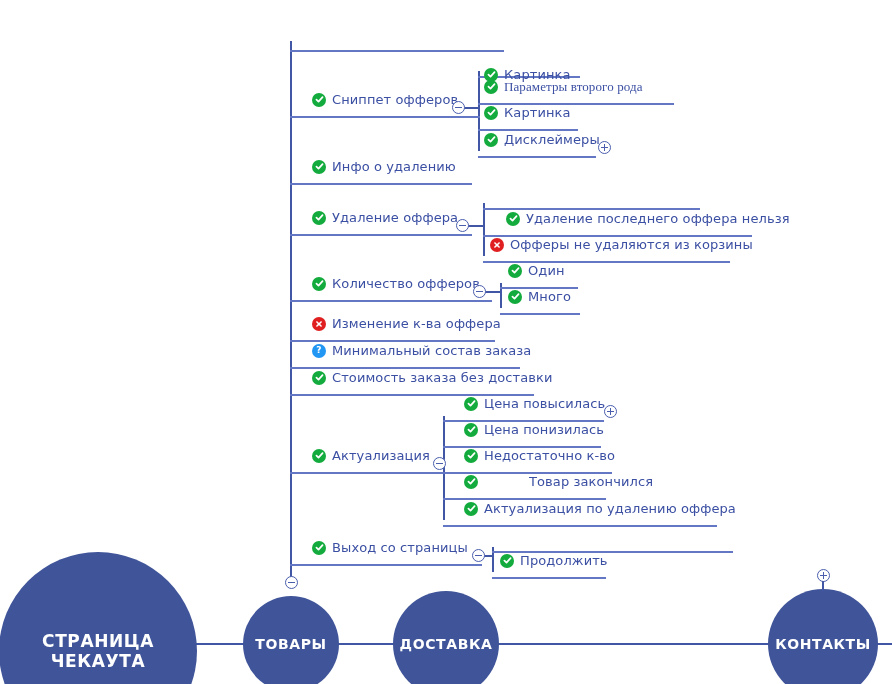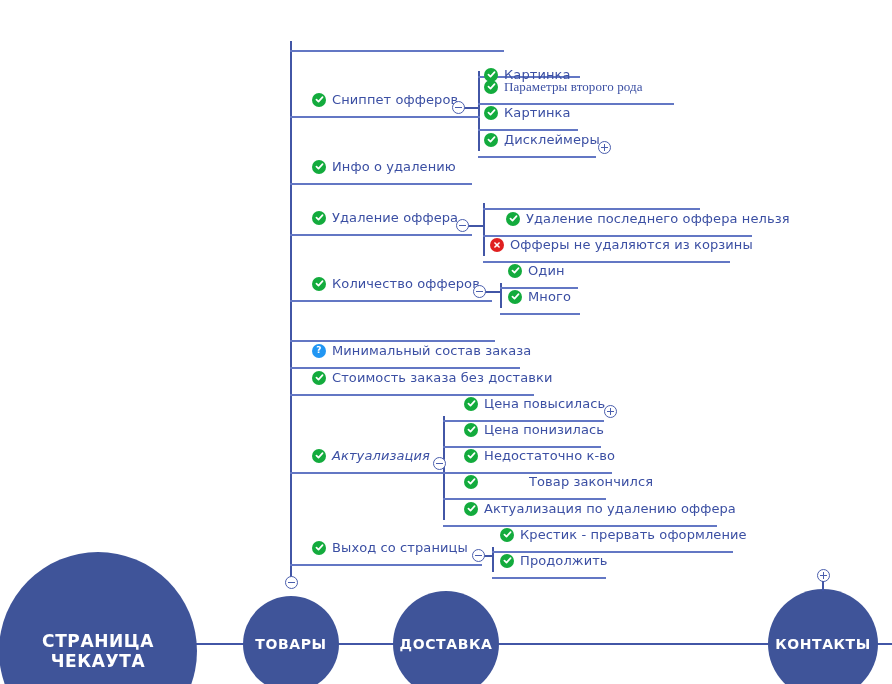--- a/index.html
+++ b/index.html
@@ -204,39 +204,47 @@
     <div class="topic" style="left: 508px; top: 289px;">
       <span class="badge ok">
         <svg width="9" height="9" viewBox="0 0 10 10">
           <path d="M1.6 5.2 L3.9 7.4 L8.4 2.4" stroke="#fff" stroke-width="1.9" fill="none" stroke-linecap="round" stroke-linejoin="round"></path>
         </svg>
       </span>
       <span class="label">Много</span>
     </div>
     <div class="underline" style="left: 312px; top: 340px; width: 183px;"></div>
     <div class="underline" style="left: 290px; top: 340px; width: 22px;"></div>
+    <div class="topic" style="left: 312px; top: 316px;">
+      <span class="badge no">
+        <svg width="8" height="8" viewBox="0 0 10 10">
+          <path d="M2.4 2.4 L7.6 7.6 M7.6 2.4 L2.4 7.6" stroke="#fff" stroke-width="1.9" fill="none" stroke-linecap="round"></path>
+        </svg>
+      </span>
+      <span class="label">Изменение к-ва оффера</span>
+    </div>
     <div class="underline" style="left: 312px; top: 367px; width: 208px;"></div>
     <div class="underline" style="left: 290px; top: 367px; width: 22px;"></div>
     <div class="topic" style="left: 312px; top: 343px;">
       <span class="badge q">?</span>
       <span class="label">Минимальный состав заказа</span>
     </div>
     <div class="underline" style="left: 312px; top: 394px; width: 222px;"></div>
     <div class="underline" style="left: 290px; top: 394px; width: 22px;"></div>
     <div class="topic" style="left: 312px; top: 370px;">
       <span class="badge ok">
         <svg width="9" height="9" viewBox="0 0 10 10">
           <path d="M1.6 5.2 L3.9 7.4 L8.4 2.4" stroke="#fff" stroke-width="1.9" fill="none" stroke-linecap="round" stroke-linejoin="round"></path>
         </svg>
       </span>
       <span class="label">Стоимость заказа без доставки</span>
     </div>
     <div class="underline" style="left: 312px; top: 472px; width: 140px;"></div>
     <div class="underline" style="left: 290px; top: 472px; width: 22px;"></div>
-    <div class="topic" style="left: 312px; top: 448px; font-style: italic;">
+    <div class="topic" style="left: 312px; top: 448px;">
       <span class="badge ok">
         <svg width="9" height="9" viewBox="0 0 10 10">
           <path d="M1.6 5.2 L3.9 7.4 L8.4 2.4" stroke="#fff" stroke-width="1.9" fill="none" stroke-linecap="round" stroke-linejoin="round"></path>
         </svg>
       </span>
       <span class="label">Актуализация</span>
     </div>
     <div class="underline" style="left: 464px; top: 420px; width: 140px;"></div>
     <div class="underline" style="left: 443px; top: 420px; width: 21px;"></div>
     <div class="topic" style="left: 464px; top: 396px;">
@@ -292,28 +300,20 @@
     <div class="topic" style="left: 312px; top: 540px;">
       <span class="badge ok">
         <svg width="9" height="9" viewBox="0 0 10 10">
           <path d="M1.6 5.2 L3.9 7.4 L8.4 2.4" stroke="#fff" stroke-width="1.9" fill="none" stroke-linecap="round" stroke-linejoin="round"></path>
         </svg>
       </span>
       <span class="label">Выход со страницы</span>
     </div>
     <div class="underline" style="left: 500px; top: 551px; width: 233px;"></div>
     <div class="underline" style="left: 492px; top: 551px; width: 8px;"></div>
-    <div class="topic" style="left: 500px; top: 527px;">
-      <span class="badge ok">
-        <svg width="9" height="9" viewBox="0 0 10 10">
-          <path d="M1.6 5.2 L3.9 7.4 L8.4 2.4" stroke="#fff" stroke-width="1.9" fill="none" stroke-linecap="round" stroke-linejoin="round"></path>
-        </svg>
-      </span>
-      <span class="label">Крестик - прервать оформление</span>
-    </div>
     <div class="underline" style="left: 500px; top: 577px; width: 106px;"></div>
     <div class="underline" style="left: 492px; top: 577px; width: 8px;"></div>
     <div class="topic" style="left: 500px; top: 553px;">
       <span class="badge ok">
         <svg width="9" height="9" viewBox="0 0 10 10">
           <path d="M1.6 5.2 L3.9 7.4 L8.4 2.4" stroke="#fff" stroke-width="1.9" fill="none" stroke-linecap="round" stroke-linejoin="round"></path>
         </svg>
       </span>
       <span class="label">Продолжить</span>
     </div>

